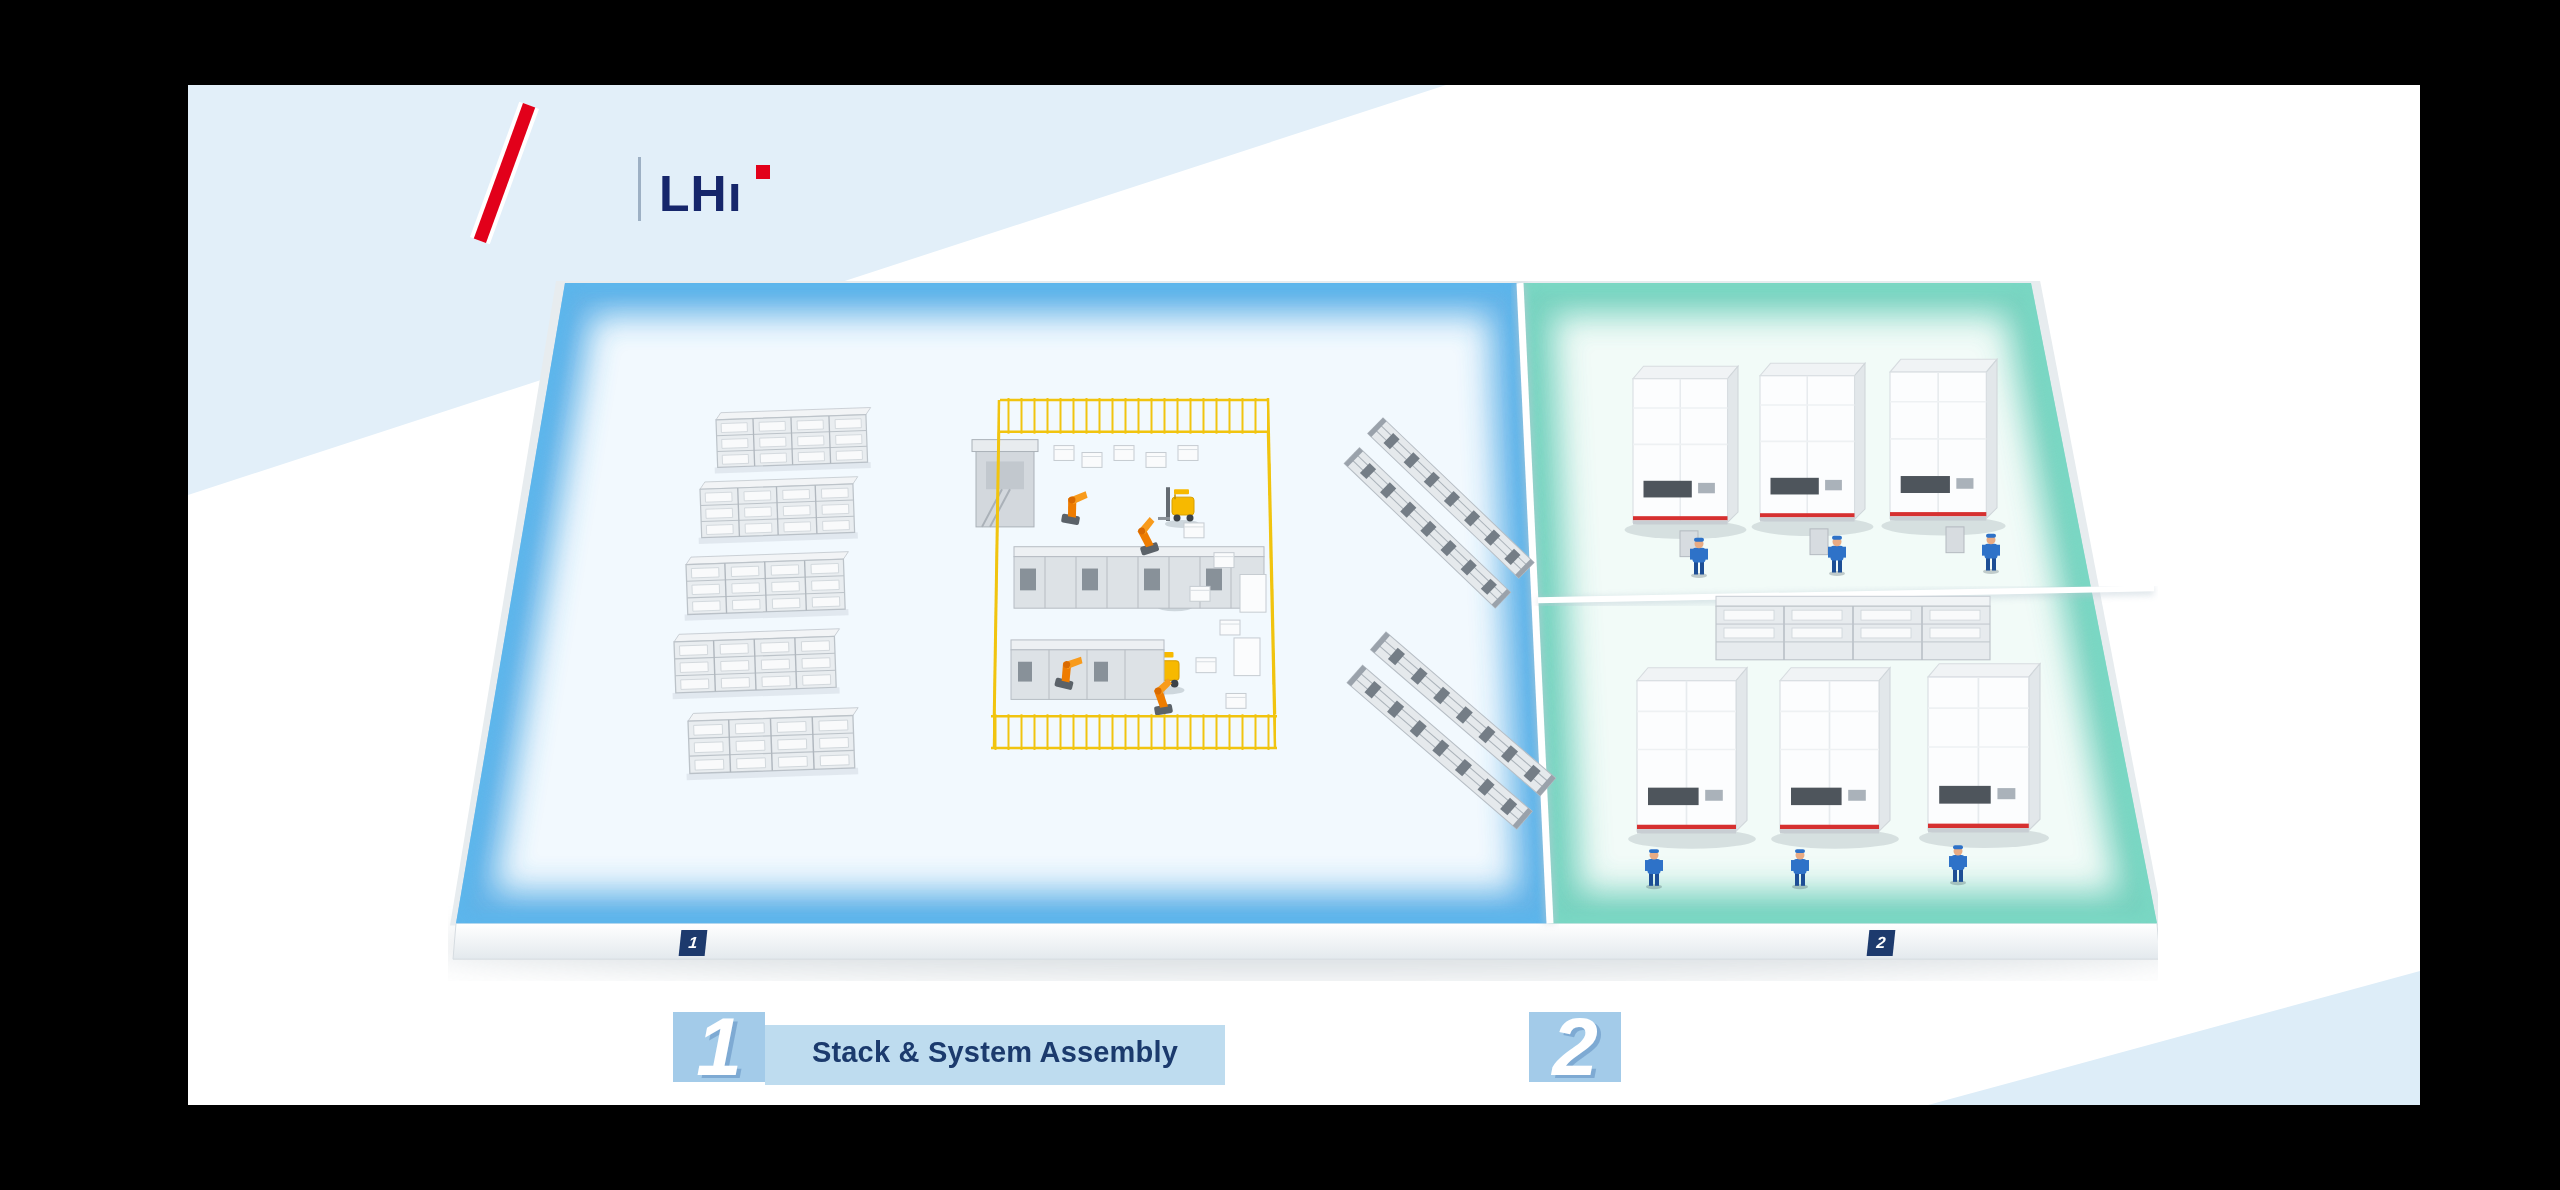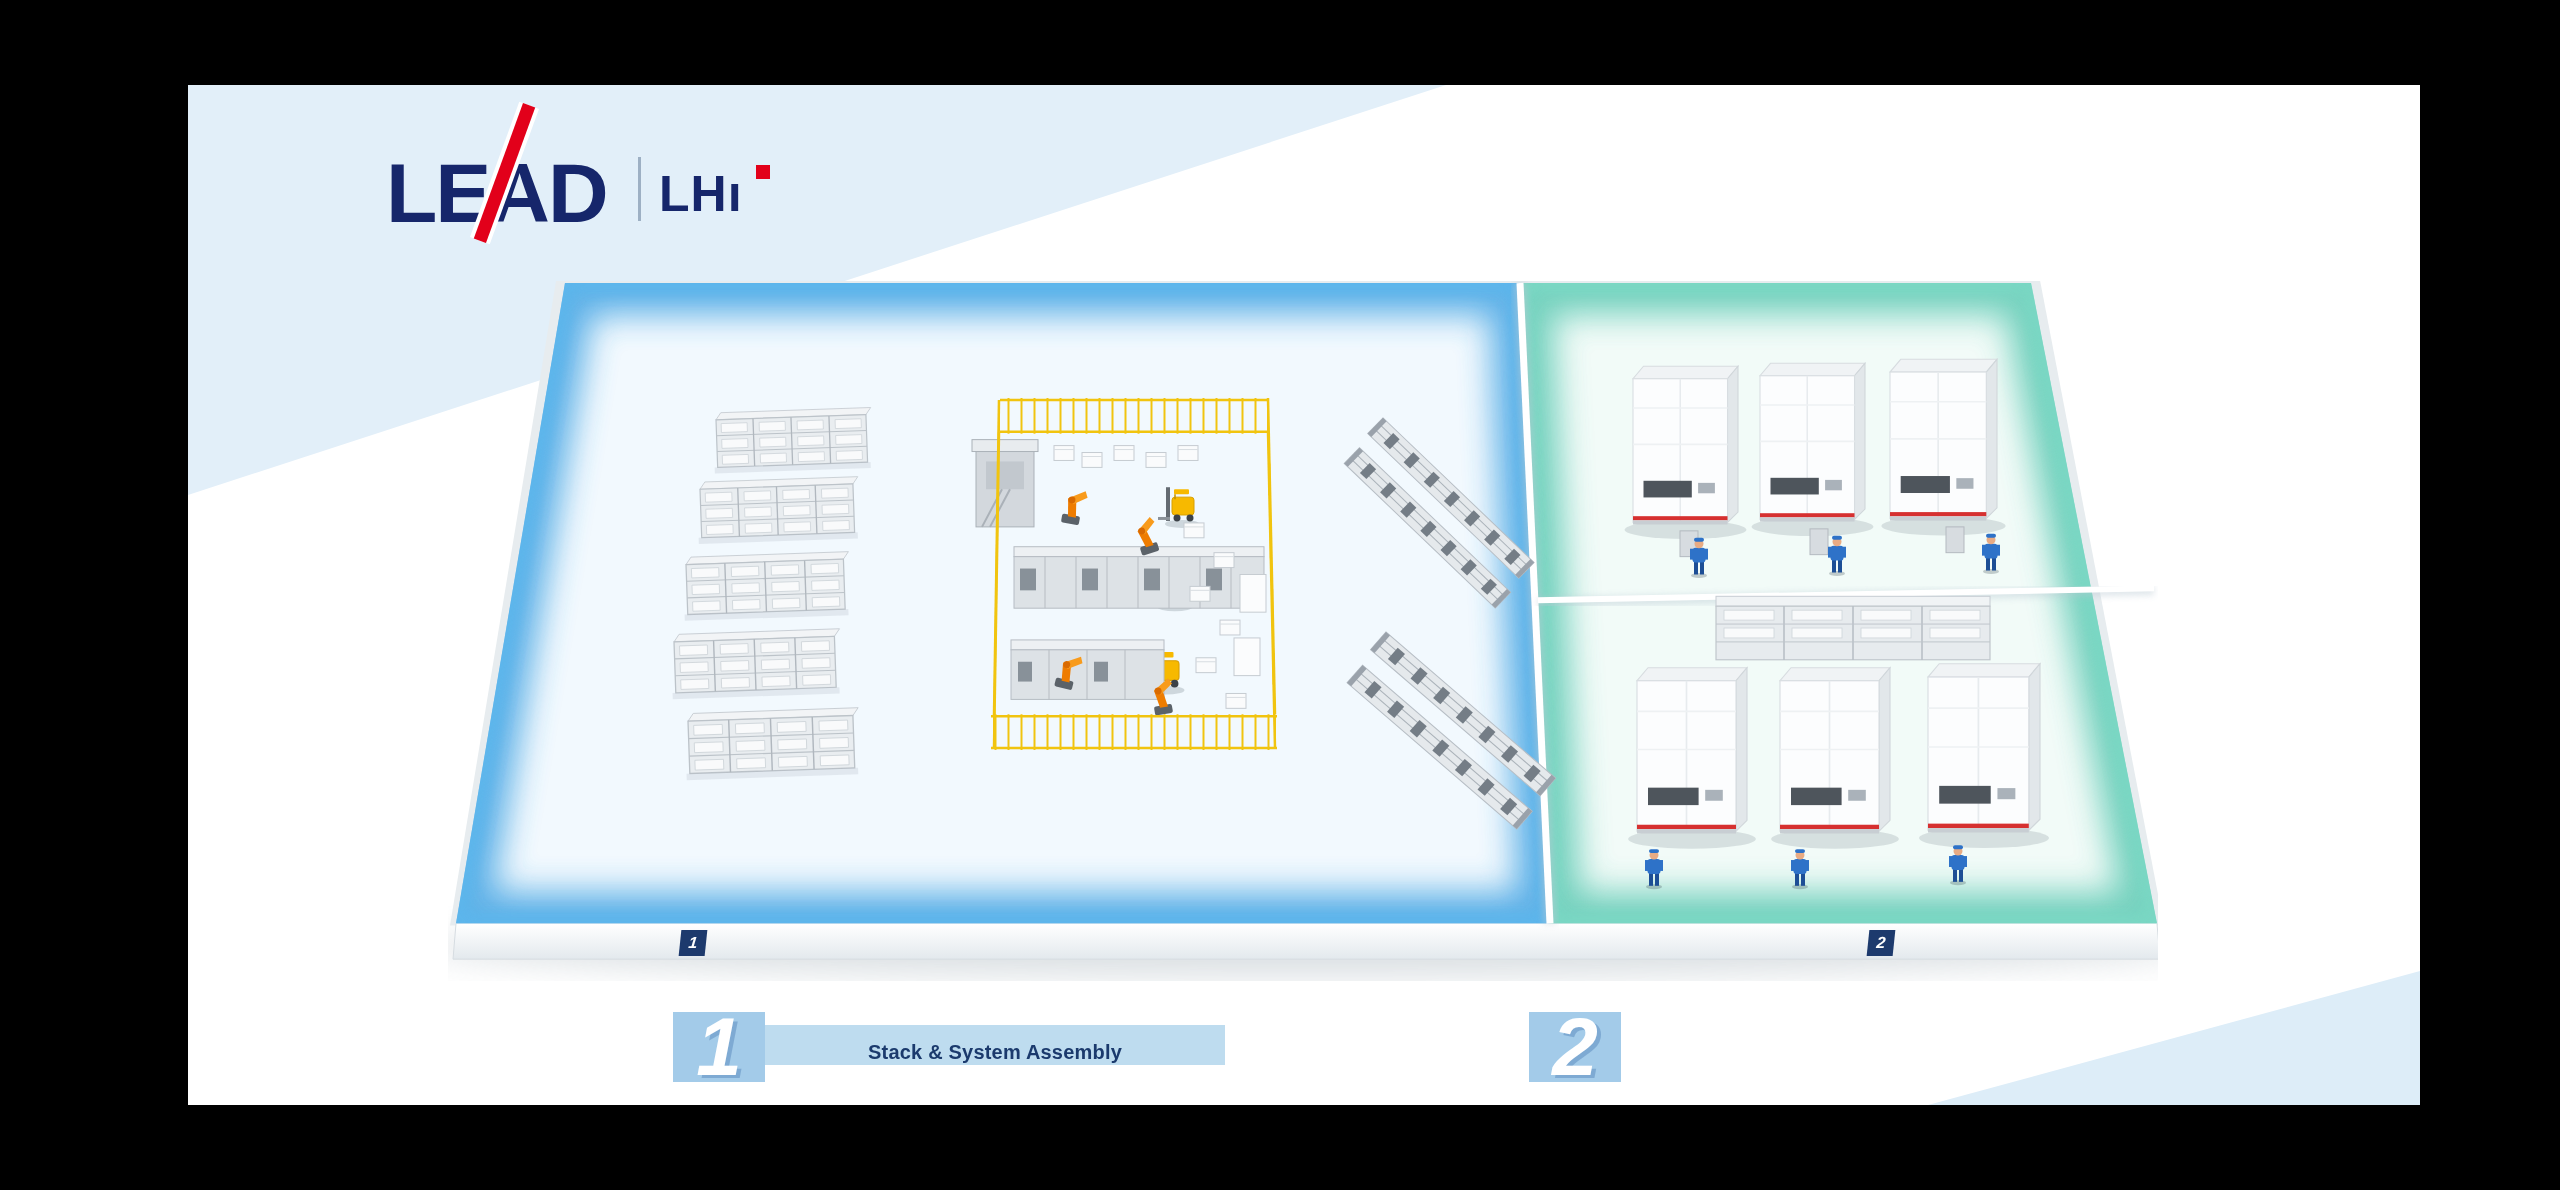--- a/index.html
+++ b/index.html
@@ -34,38 +34,37 @@
                 transform:skewX(-6deg);}
   .marker-1{left:492px;top:845px;}
   .marker-2{left:1680px;top:845px;}
 
   
   .legend-item{position:absolute;top:927px;display:flex;align-items:flex-start;}
   .legend-num{width:92px;height:70px;background:#a3cbe9;color:#ffffff;display:flex;
               align-items:center;justify-content:center;font-size:82px;font-weight:900;
               font-style:italic;overflow:visible;line-height:70px;
               text-shadow:4px 3px 0 rgba(82,130,185,0.45);}
-  .legend-bar{margin-top:13px;height:40px;background:#bedcef;color:#1b3a6d;font-weight:bold;
-              font-size:20px;line-height:55px;text-align:center;letter-spacing:.2px;}
+  .legend-bar{margin-top:13px;height:60px;background:#bedcef;color:#1b3a6d;font-weight:bold;
+              font-size:29px;line-height:55px;text-align:center;letter-spacing:.2px;}
   .legend-item-1{left:485px;}
   .legend-item-2{left:1341px;}
   .bar-1{width:460px;}
   .bar-2{width:515px;}
 </style>
 </head>
 <body>
 
 <div class="stage">
   <div class="slide">
 
     <div class="wedge wedge-tl"></div>
     <div class="wedge wedge-br"></div>
 
     <div class="brand">
-      <span class="lead-text">LEAD</span>
       <span class="lead-slash"></span>
       <span class="brand-divider"></span>
       <span class="lhi-wrap"><span>LH</span><span>ı</span><span class="lhi-dot"></span></span>
     </div>
 
     <svg class="factory" viewBox="0 0 1710 706" preserveAspectRatio="none">
       <defs>
         <linearGradient id="skirtG" x1="0" y1="0" x2="0" y2="1">
           <stop offset="0" stop-color="#ffffff"></stop>
             <stop offset="1" stop-color="#e3e9ed"></stop>

